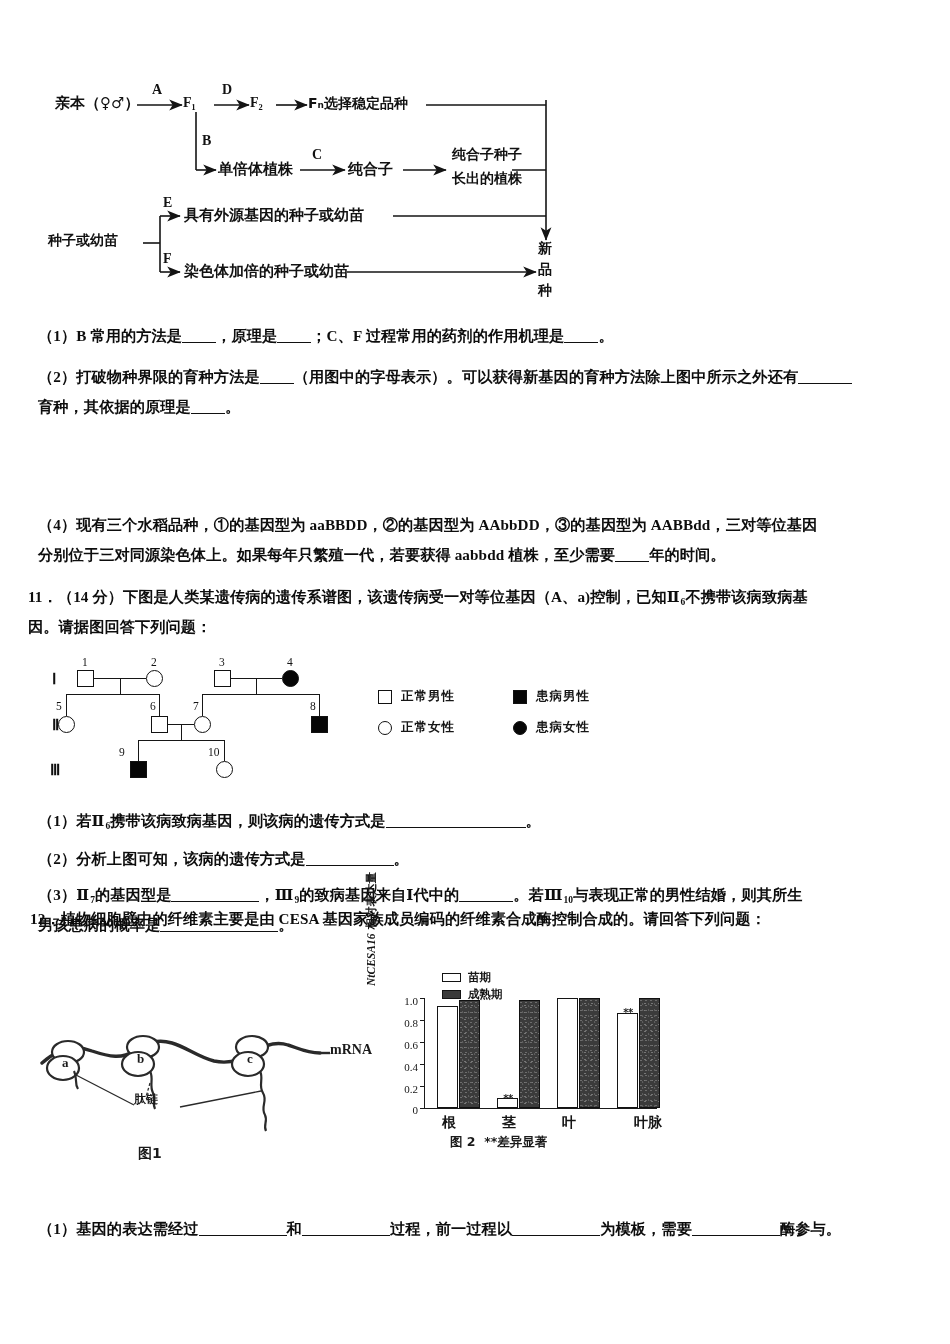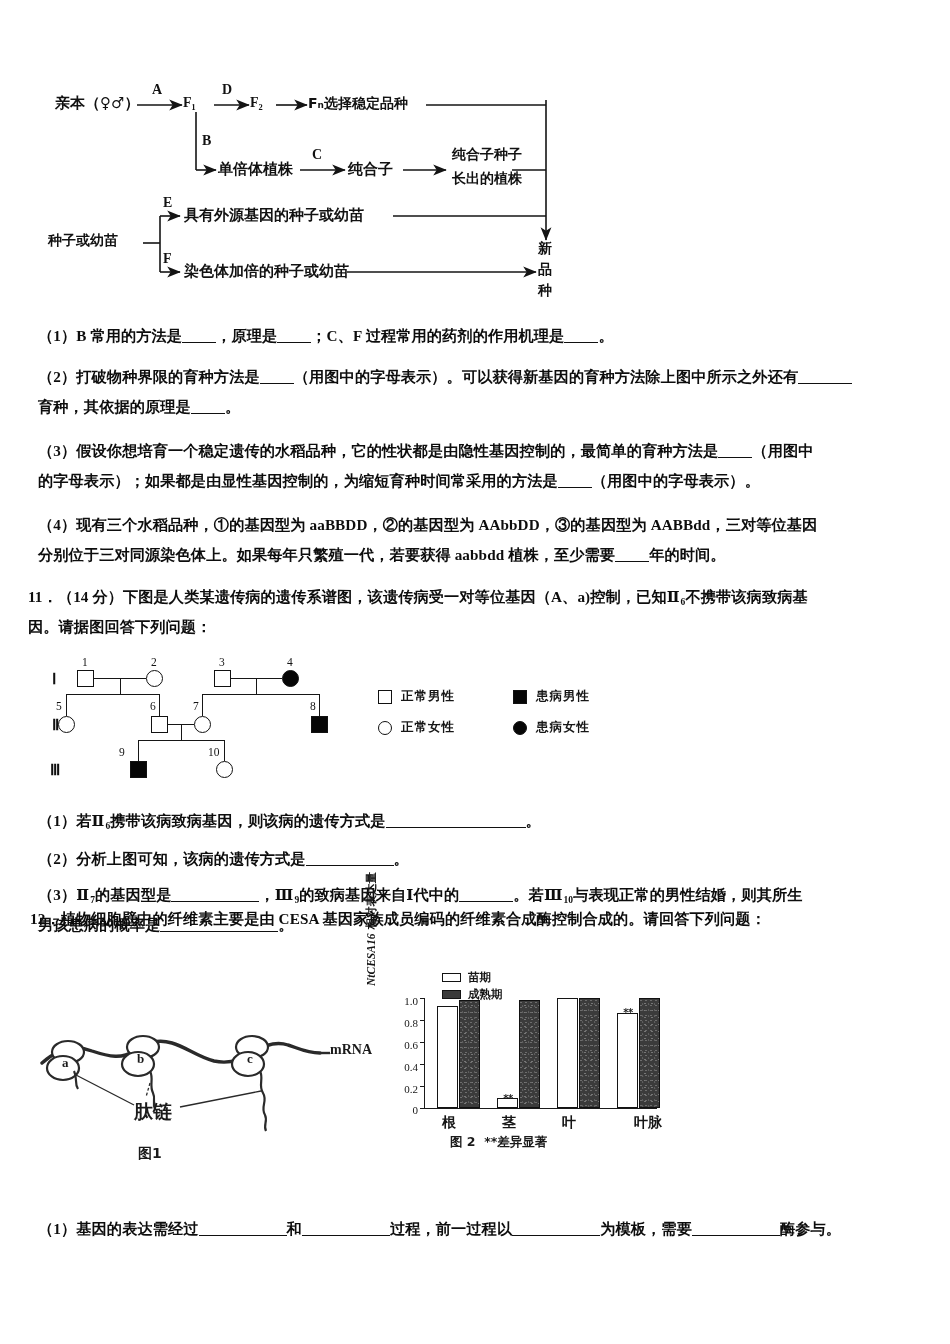--- a/index.html
+++ b/index.html
@@ -383,28 +383,20 @@
 
   <div class="txt-block" style="top:362px;">
     <p class="qline">
       <span>（2）</span><span>打破物种界限的育种方法是</span><span class="blank b-sm"></span><span>（用图中的字母表示）。可以获得新基因的育种方法除上图中所示之外还有</span><span class="blank b-md"></span>
     </p>
     <p class="qline">
       <span>育种，其依据的原理是</span><span class="blank b-sm"></span><span>。</span>
     </p>
   </div>
 
-  <div class="txt-block" style="top:436px;">
-    <p class="qline">
-      <span>（3）</span><span>假设你想培育一个稳定遗传的水稻品种，它的性状都是由隐性基因控制的，最简单的育种方法是</span><span class="blank b-sm"></span><span>（用图中</span>
-    </p>
-    <p class="qline">
-      <span>的字母表示）；如果都是由显性基因控制的，为缩短育种时间常采用的方法是</span><span class="blank b-sm"></span><span>（用图中的字母表示）。</span>
-    </p>
-  </div>
 
   <div class="txt-block" style="top:510px;">
     <p class="qline">
       <span>（4）</span><span>现有三个水稻品种，①的基因型为 aaBBDD，②的基因型为 AAbbDD，③的基因型为 AABBdd，三对等位基因</span>
     </p>
     <p class="qline">
       <span>分别位于三对同源染色体上。如果每年只繁殖一代，若要获得 aabbdd 植株，至少需要</span><span class="blank b-sm"></span><span>年的时间。</span>
     </p>
   </div>
 
@@ -538,21 +530,21 @@
       <line x1="46" y1="80" x2="104" y2="110" stroke="#2a2a2a" stroke-width="1.3"></line>
       <line x1="120" y1="88" x2="116" y2="102" stroke="#2a2a2a" stroke-width="1.3" stroke-dasharray="3,2"></line>
       <line x1="150" y1="112" x2="231" y2="96" stroke="#2a2a2a" stroke-width="1.3"></line>
 
       <line x1="290" y1="58" x2="300" y2="58" stroke="#2a2a2a" stroke-width="2.4"></line>
     </svg>
     <span class="f1lbl" style="left:32px; top:60px; font-size:13px; font-family:'Liberation Serif',serif;">a</span>
     <span class="f1lbl" style="left:107px; top:56px; font-size:13px; font-family:'Liberation Serif',serif;">b</span>
     <span class="f1lbl" style="left:217px; top:56px; font-size:13px; font-family:'Liberation Serif',serif;">c</span>
     <span class="f1lbl" style="left:300px; top:47px; font-size:14px; font-family:'Liberation Serif',serif;">mRNA</span>
-    <span class="f1lbl" style="left:104px; top:104px; font-size:19px;">肽链</span>
+    <span class="f1lbl" style="left:104px; top:96px; font-size:12px;">肽链</span>
     <span id="fig1-caption">图1</span>
   </div>
 
   <div id="figure2">
     <span id="ylabel"><span class="ital">NtCESA16</span><span> 相对表达量</span></span>
 
     <div id="chart-legend">
       <div class="clg-row">
         <div class="clg-sw seedling"></div>
         <span class="clg-text">苗期</span>

